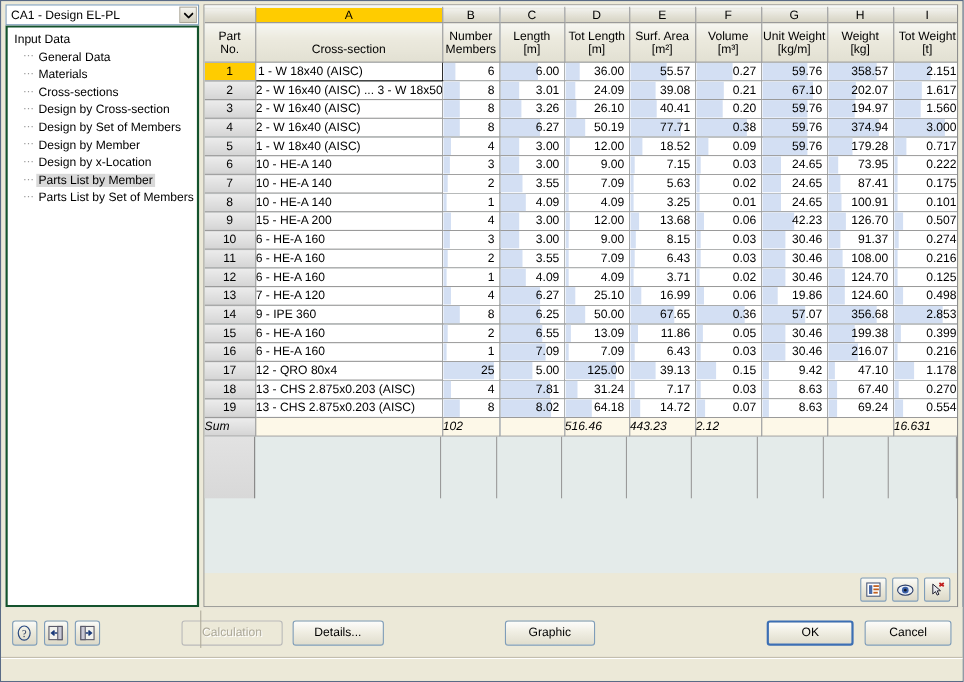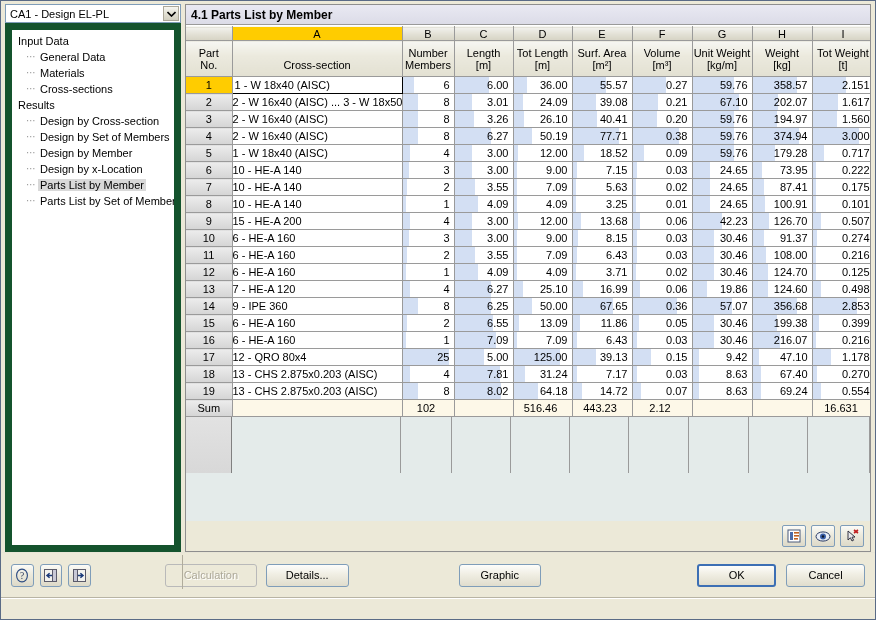--- a/index.html
+++ b/index.html
@@ -77,21 +77,21 @@
     position:absolute;right:1px;top:1px;width:16px;height:15px;
     background:linear-gradient(180deg,#f6f6f2 0%,#e3e1d4 50%,#d2cfc0 100%);
     border:1px solid #aca899;
     box-sizing:border-box;
     display:flex;align-items:center;justify-content:center;
     cursor:pointer;
   }
   #tree{
     flex:1 1 auto;
     background:#fff;
-    border:7px solid #14532d;
+    border:2px solid #14532d;
     box-sizing:border-box;
     overflow:hidden;
     padding:3px 0 0 4px;
   }
   .tnode{
     display:flex;align-items:center;height:16px;font-size:11px;color:#000;white-space:nowrap;cursor:default;
   }
   .tnode.child{padding-left:12px;position:relative;}
   .tnode.child .dash{
     width:10px;flex:0 0 10px;color:#9a9a9a;font-size:10px;line-height:1;
@@ -171,22 +171,23 @@
   td.num{
     height:16px;background:#fff;position:relative;
     text-align:right;color:#000;
   }
   td.num .bar{
     position:absolute;left:0;top:0;bottom:0;
     background:#d3dff3;
   }
   td.num .v{position:relative;padding-right:4px;display:block;line-height:16px;}
   tr.sumrow td{
-    background:#fdf8e8;height:16px;text-align:center;color:#000;
+    background:#fdf8e8;height:16px;text-align:left;color:#000;
     font-size:11px;
+    font-style:italic;
   }
   tr.sumrow td.cs{background:#fdf8e8;}
   tr.sumrow td .v{padding-right:4px;line-height:16px;display:block;}
   
   #filler{
     display:flex;background:#e4ebea;
   }
   #filler .fcol{
     border-right:1px solid #9a9a9a;
     box-sizing:border-box;height:100%;
@@ -272,23 +273,20 @@
             <span class="lbl">General Data</span>
           </div>
         <div class="tnode child">
             <span class="dash">⋯</span>
             <span class="lbl">Materials</span>
           </div>
         <div class="tnode child">
             <span class="dash">⋯</span>
             <span class="lbl">Cross-sections</span>
           </div>
-        <div class="tnode">
-            <span class="lbl">Results</span>
-          </div>
         <div class="tnode child">
             <span class="dash">⋯</span>
             <span class="lbl">Design by Cross-section</span>
           </div>
         <div class="tnode child">
             <span class="dash">⋯</span>
             <span class="lbl">Design by Set of Members</span>
           </div>
         <div class="tnode child">
             <span class="dash">⋯</span>
@@ -303,21 +301,20 @@
             <span class="lbl">Parts List by Member</span>
           </div>
         <div class="tnode child">
             <span class="dash">⋯</span>
             <span class="lbl">Parts List by Set of Members</span>
           </div>
       </div>
     </div>
 
     <div id="rightpane">
-      <div id="panelheader">4.1 Parts List by Member</div>
 
       <div id="gridwrap">
         <table class="grid">
           <colgroup>
             <col style="width:46px">
               <col style="width:170px">
               <col style="width:52px">
               <col style="width:59px">
             <col style="width:59px">
               <col style="width:60px">

